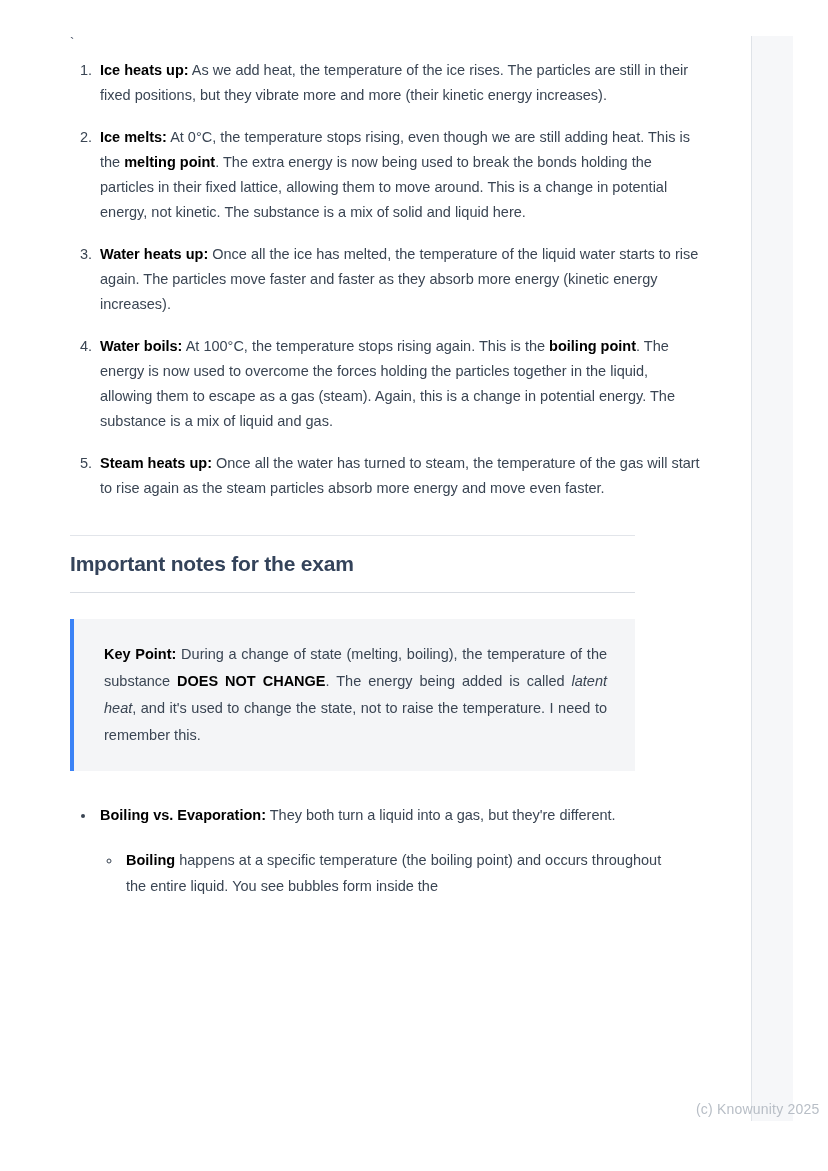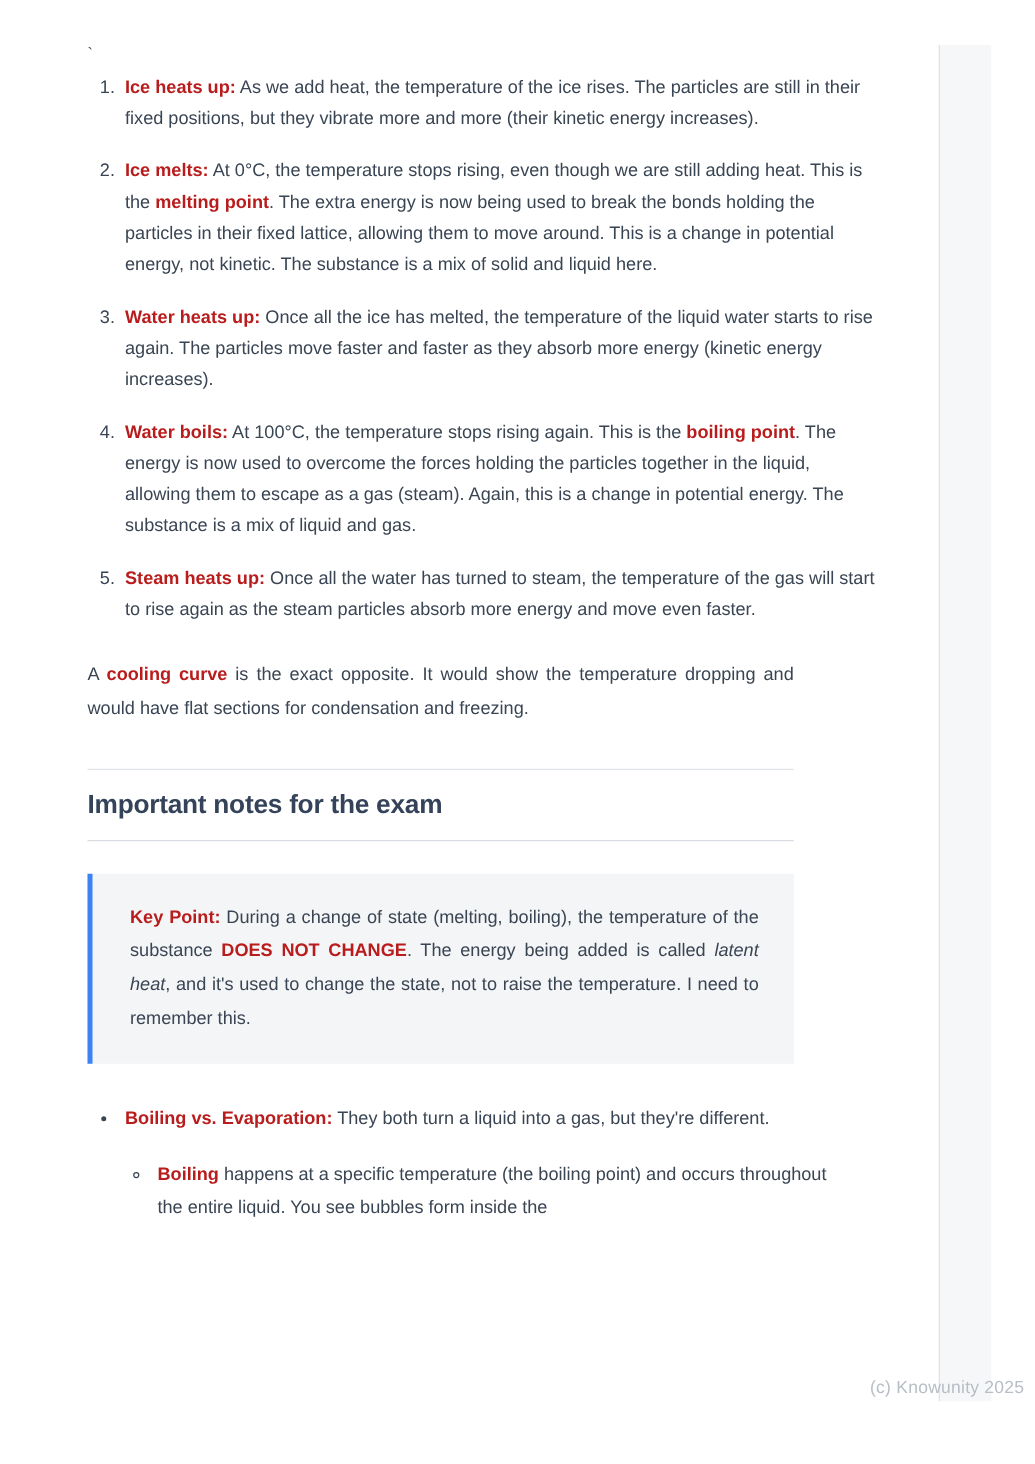--- a/index.html
+++ b/index.html
@@ -59,21 +59,21 @@
   }
   ol.analysis > li {
     font-size: 14.5px;
     line-height: 25px;
     color: #3a4553;
     margin-bottom: 17px;
     padding-left: 4px;
     text-align: left;
   }
   ol.analysis > li:last-child { margin-bottom: 0; }
-  b, strong { color: #b91c1c; font-weight: bold; }
+  b, strong { color: #000000; font-weight: bold; }
   p.para {
     font-size: 14.5px;
     line-height: 27px;
     color: #3a4553;
     margin: 26px 0 0 0;
     text-align: justify;
     width: 565px;
   }
   hr.divider {
     border: none;
@@ -168,21 +168,20 @@
         <b>Water heats up:</b><span> Once all the ice has melted, the temperature of the liquid water starts to rise again. The particles move faster and faster as they absorb more energy (kinetic energy increases).</span>
       </li>
       <li>
         <b>Water boils:</b><span> At 100°C, the temperature stops rising again. This is the </span><b>boiling point</b><span>. The energy is now used to overcome the forces holding the particles together in the liquid, allowing them to escape as a gas (steam). Again, this is a change in potential energy. The substance is a mix of liquid and gas.</span>
       </li>
       <li>
         <b>Steam heats up:</b><span> Once all the water has turned to steam, the temperature of the gas will start to rise again as the steam particles absorb more energy and move even faster.</span>
       </li>
     </ol>
 
-    <p class="para"><span>A </span><b>cooling curve</b><span> is the exact opposite. It would show the temperature dropping and would have flat sections for condensation and freezing.</span></p>
 
     <hr class="divider">
 
     <h1 class="exam-title">Important notes for the exam</h1>
     <hr class="title-rule">
 
     <div class="keypoint">
       <p><b>Key Point:</b><span> During a change of state (melting, boiling), the temperature of the substance </span><b>DOES NOT CHANGE</b><span>. The energy being added is called </span><i>latent heat</i><span>, and it's used to change the state, not to raise the temperature. I need to remember this.</span></p>
     </div>
 

